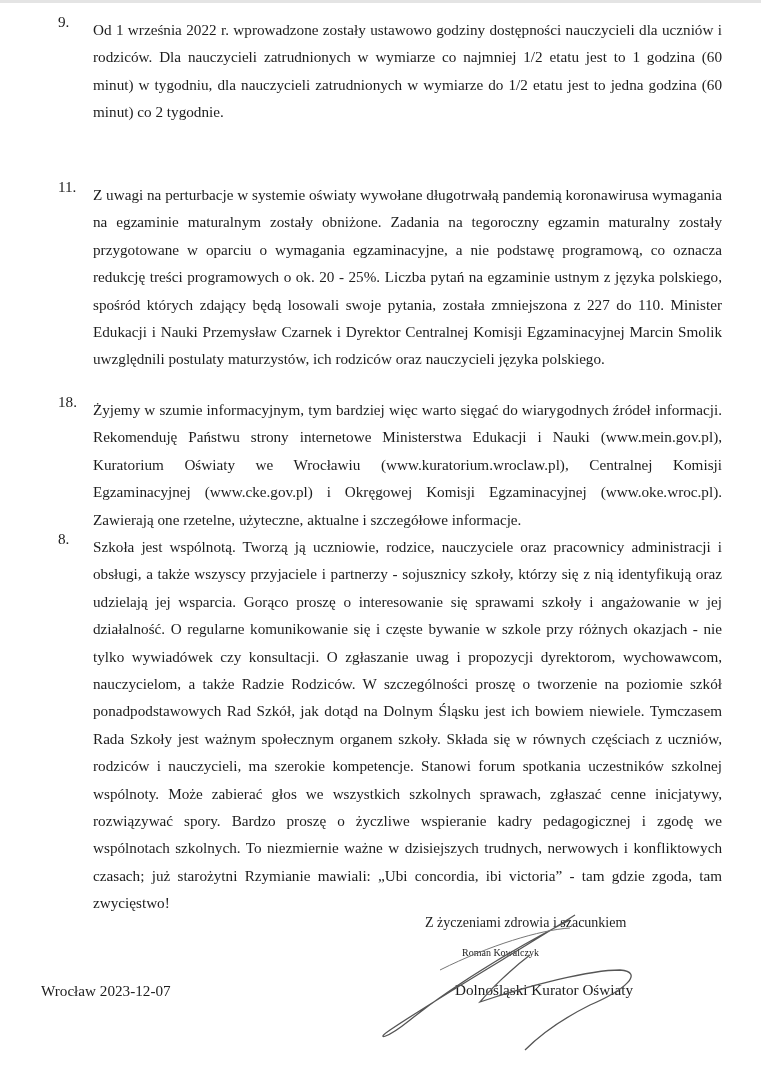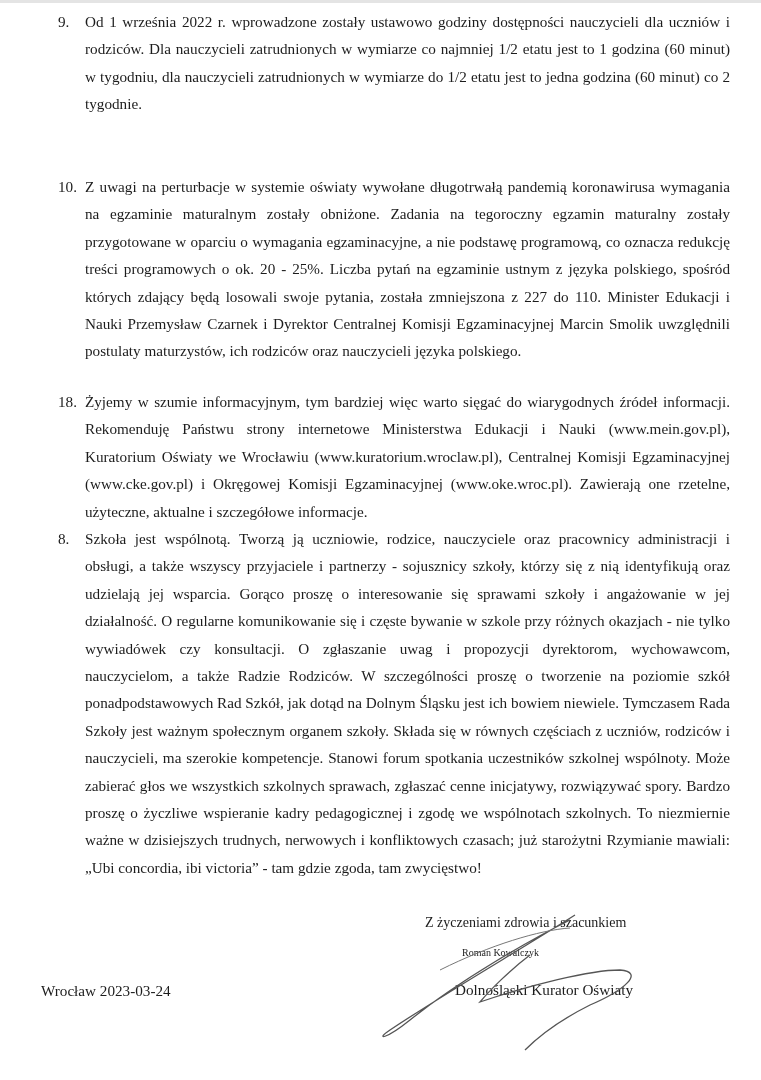--- a/index.html
+++ b/index.html
@@ -11,21 +11,21 @@
     position: relative;
   }
   .top-strip { position: absolute; left: 0; top: 0; width: 761px; height: 3px; background: #e4e4e4; }
   .page { position: absolute; left: 0; top: 0; width: 761px; height: 1080px; }
   .item {
     position: absolute; left: 58px; width: 672px;
     font-size: 15.2px; line-height: 27.4px;
   }
   .item .num { position: absolute; left: 0; top: 0; }
   .item .body { margin-left: 27px; text-align: justify; text-align-last: left; }
-  .item .body p { margin: 0; }
+  .item .body p { margin: 8px; }
   .closing { position: absolute; left: 425px; top: 915px; font-size: 14px; }
   .signer-name { position: absolute; left: 462px; top: 947px; font-size: 10px; }
   .signer-title { position: absolute; left: 455px; top: 981px; font-size: 15.2px; }
   .place-date { position: absolute; left: 41px; top: 982px; font-size: 15.2px; }
   .signature { position: absolute; left: 370px; top: 910px; width: 300px; height: 150px; }
 </style>
 </head>
 <body>
 
 <div class="top-strip"></div>
@@ -33,21 +33,21 @@
 <div class="page">
 
   <div class="item" style="top:8px;">
     <span class="num">9.</span>
     <div class="body">
       <p>Od 1 września 2022 r. wprowadzone zostały ustawowo godziny dostępności nauczycieli dla uczniów i rodziców. Dla nauczycieli zatrudnionych w wymiarze co najmniej 1/2 etatu jest to 1 godzina (60 minut) w tygodniu, dla nauczycieli zatrudnionych w wymiarze do 1/2 etatu jest to jedna godzina (60 minut) co 2 tygodnie.</p>
     </div>
   </div>
 
   <div class="item" style="top:173px;">
-    <span class="num">10.</span>
+    <span class="num">11.</span>
     <div class="body">
       <p>Z uwagi na perturbacje w systemie oświaty wywołane długotrwałą pandemią koronawirusa wymagania na egzaminie maturalnym zostały obniżone. Zadania na tegoroczny egzamin maturalny zostały przygotowane w oparciu o wymagania egzaminacyjne, a nie podstawę programową, co oznacza redukcję treści programowych o ok. 20 - 25%. Liczba pytań na egzaminie ustnym z języka polskiego, spośród których zdający będą losowali swoje pytania, została zmniejszona z 227 do 110. Minister Edukacji i Nauki Przemysław Czarnek i  Dyrektor  Centralnej Komisji Egzaminacyjnej Marcin Smolik uwzględnili postulaty maturzystów, ich rodziców oraz nauczycieli języka polskiego.</p>
     </div>
   </div>
 
   <div class="item" style="top:388px;">
     <span class="num">18.</span>
     <div class="body">
       <p>Żyjemy w szumie informacyjnym,  tym bardziej więc warto sięgać do wiarygodnych źródeł informacji. Rekomenduję Państwu strony internetowe Ministerstwa Edukacji i Nauki (www.mein.gov.pl), Kuratorium Oświaty we Wrocławiu (www.kuratorium.wroclaw.pl), Centralnej Komisji Egzaminacyjnej (www.cke.gov.pl) i Okręgowej Komisji Egzaminacyjnej (www.oke.wroc.pl). Zawierają one rzetelne, użyteczne, aktualne i szczegółowe informacje.</p>
     </div>
@@ -56,20 +56,20 @@
   <div class="item" style="top:525px;">
     <span class="num">8.</span>
     <div class="body">
       <p>Szkoła jest wspólnotą. Tworzą ją uczniowie, rodzice, nauczyciele oraz pracownicy administracji i obsługi, a także wszyscy przyjaciele i partnerzy - sojusznicy szkoły, którzy się z nią identyfikują oraz udzielają jej wsparcia. Gorąco proszę o interesowanie się sprawami szkoły i angażowanie w jej działalność. O regularne komunikowanie się i częste bywanie w szkole przy różnych okazjach - nie tylko wywiadówek czy konsultacji. O zgłaszanie uwag i propozycji dyrektorom, wychowawcom, nauczycielom, a także Radzie Rodziców. W szczególności proszę o tworzenie na poziomie szkół ponadpodstawowych Rad Szkół, jak dotąd na Dolnym Śląsku jest ich bowiem niewiele. Tymczasem Rada Szkoły jest ważnym społecznym organem szkoły. Składa się w równych częściach z uczniów, rodziców i nauczycieli, ma szerokie kompetencje. Stanowi forum spotkania uczestników szkolnej wspólnoty. Może zabierać głos we wszystkich szkolnych sprawach, zgłaszać cenne inicjatywy, rozwiązywać spory. Bardzo proszę o życzliwe wspieranie kadry pedagogicznej i zgodę we wspólnotach szkolnych. To niezmiernie ważne w dzisiejszych trudnych, nerwowych i konfliktowych czasach; już starożytni Rzymianie mawiali: „Ubi concordia, ibi victoria” - tam gdzie zgoda, tam zwycięstwo!</p>
     </div>
   </div>
 
   <div class="closing">Z życzeniami zdrowia i szacunkiem</div>
   <div class="signer-name">Roman Kowalczyk</div>
   <div class="signer-title">Dolnośląski Kurator Oświaty</div>
-  <div class="place-date">Wrocław 2023-03-24</div>
+  <div class="place-date">Wrocław 2023-12-07</div>
 
   <svg class="signature" viewBox="0 0 300 150">
     <path d="M 205 5 C 150 40, 80 80, 20 120 C 5 130, 15 130, 40 110 C 90 70, 160 30, 200 10" fill="none" stroke="#555" stroke-width="1.3"></path>
     <path d="M 70 60 C 120 35, 170 20, 200 18" fill="none" stroke="#777" stroke-width="1"></path>
     <path d="M 160 45 C 140 60, 120 80, 110 92 C 160 75, 220 60, 250 60 C 275 62, 255 80, 220 95 C 190 110, 170 125, 155 140" fill="none" stroke="#555" stroke-width="1.3"></path>
   </svg>
 </div>
 
 </body></html>

